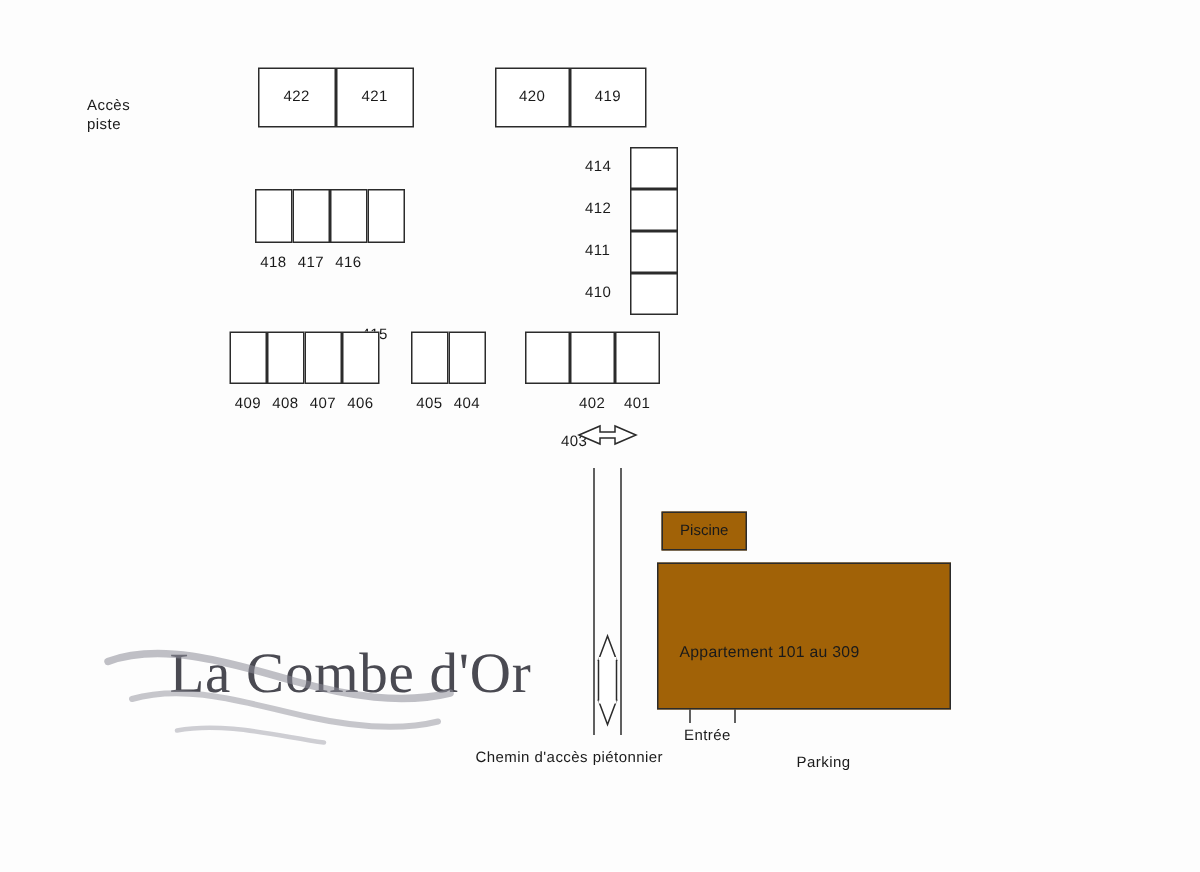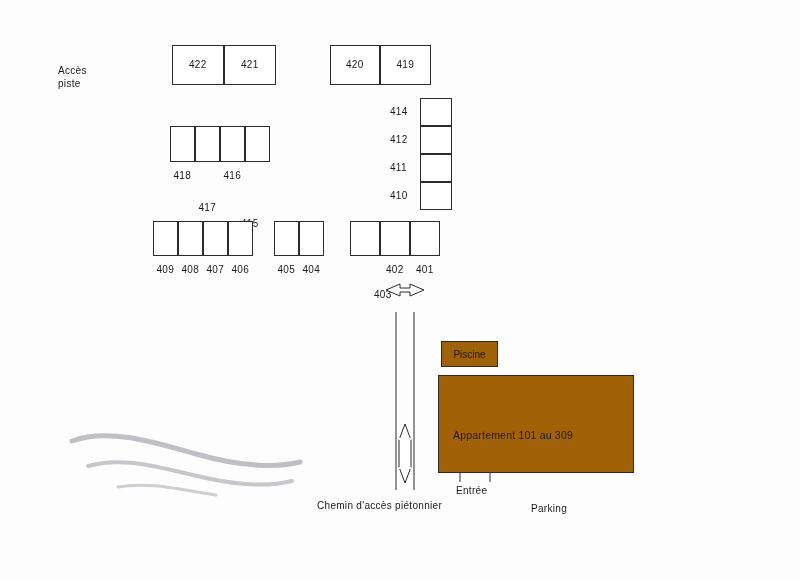--- a/index.html
+++ b/index.html
@@ -97,21 +97,21 @@
       <div class="cell-label" style="left: 189px; top: 59px;">422</div>
       <div class="cell" style="left: 224px; top: 45px; width: 52px; height: 40px;"></div>
       <div class="cell-label" style="left: 241px; top: 59px;">421</div>
       <div class="cell" style="left: 330px; top: 45px; width: 50px; height: 40px;"></div>
       <div class="cell-label" style="left: 346px; top: 59px;">420</div>
       <div class="cell" style="left: 380px; top: 45px; width: 51px; height: 40px;"></div>
       <div class="cell-label" style="left: 396.5px; top: 59px;">419</div>
       <div class="cell" style="left: 170px; top: 126px; width: 25px; height: 36px;"></div>
       <div class="cell-label" style="left: 173.5px; top: 170px;">418</div>
       <div class="cell" style="left: 195px; top: 126px; width: 25px; height: 36px;"></div>
-      <div class="cell-label" style="left: 198.5px; top: 170px; margin-top: 32px;">417</div>
+      <div class="cell-label" style="left: 198.5px; top: 170px;">417</div>
       <div class="cell" style="left: 220px; top: 126px; width: 25px; height: 36px;"></div>
       <div class="cell-label" style="left: 223.5px; top: 170px;">416</div>
       <div class="cell" style="left: 245px; top: 126px; width: 25px; height: 36px;"></div>
       <div class="cell-label" style="left: 241px; top: 170px; margin-top: 48px;">415</div>
       <div class="cell" style="left: 420px; top: 98px; width: 32px; height: 28px;"></div>
       <div class="cell-label" style="left: 390px; top: 106px;">414</div>
       <div class="cell" style="left: 420px; top: 126px; width: 32px; height: 28px;"></div>
       <div class="cell-label" style="left: 390px; top: 134px;">412</div>
       <div class="cell" style="left: 420px; top: 154px; width: 32px; height: 28px;"></div>
       <div class="cell-label" style="left: 390px; top: 162px;">411</div>
@@ -141,20 +141,21 @@
     <span class="inner-cell-text">Piscine</span>
   </div>
 
   <div class="box" id="main-box" style="left: 438px; top: 375px; width: 196px; height: 98px;"></div>
   <div class="building-text" id="main-line2" style="left: 453px; top: 429px;">Appartement 101 au 309</div>
 
   <div class="note" style="left:317px; top:499px;">Chemin d'accès piétonnier</div>
   <div class="note" style="left:456px; top:484px;">Entrée</div>
   <div class="note" style="left:531px; top:502px;">Parking</div>
 
+  <div class="logo" style="left:113px; top:427px;">La Combe d'Or</div>
 
   <svg class="overlay" viewBox="0 0 800 581">
 
     <line x1="396" y1="312" x2="396" y2="490" stroke="#2b2b2b" stroke-width="1"></line>
     <line x1="414" y1="312" x2="414" y2="490" stroke="#2b2b2b" stroke-width="1"></line>
 
     <g>
       <line x1="405" y1="437" x2="405" y2="470" stroke="#2b2b2b" stroke-width="1"></line>
       <polygon points="405,424 399,440 411,440" fill="#ffffff" stroke="#2b2b2b" stroke-width="1"></polygon>
       <polygon points="405,483 399,467 411,467" fill="#ffffff" stroke="#2b2b2b" stroke-width="1"></polygon>

